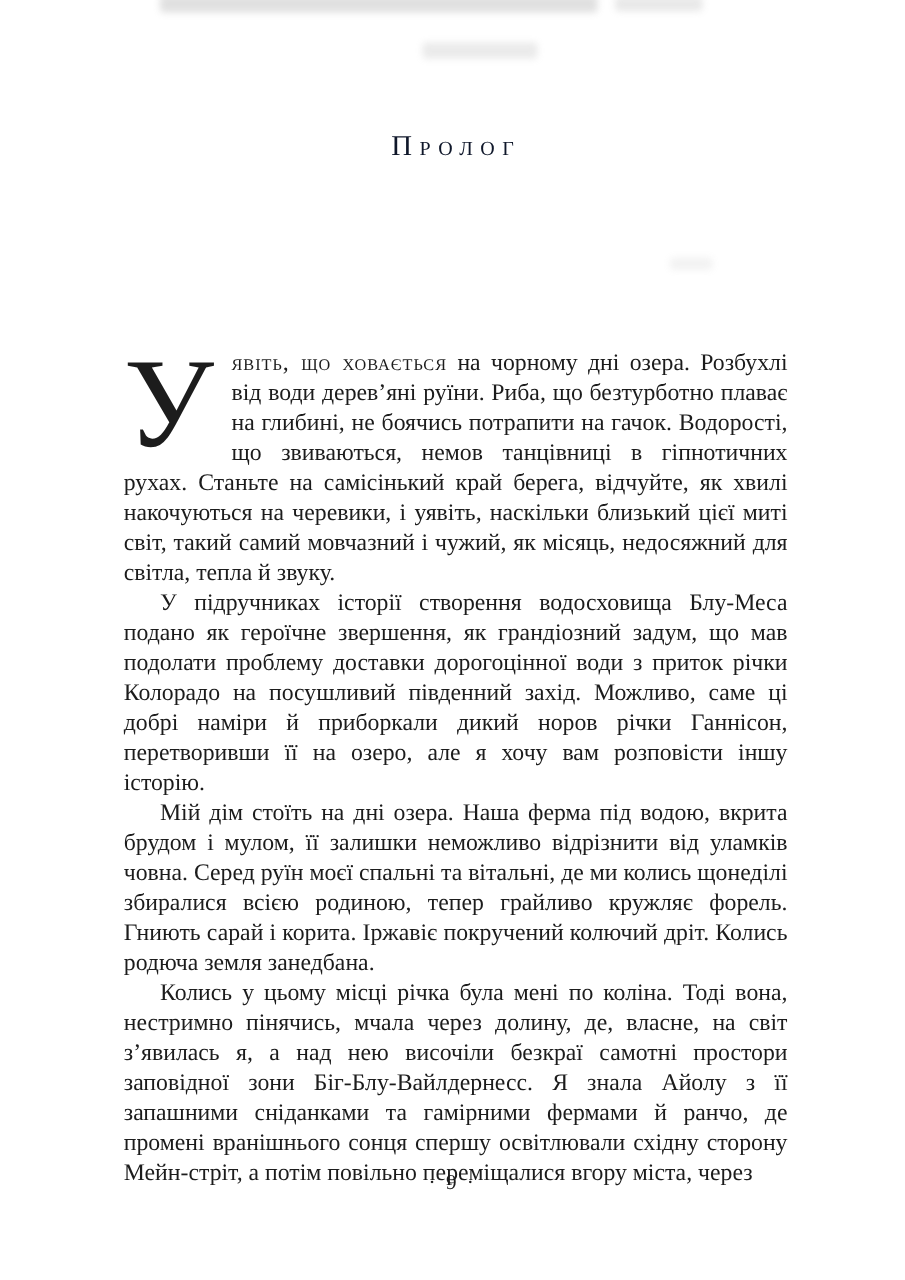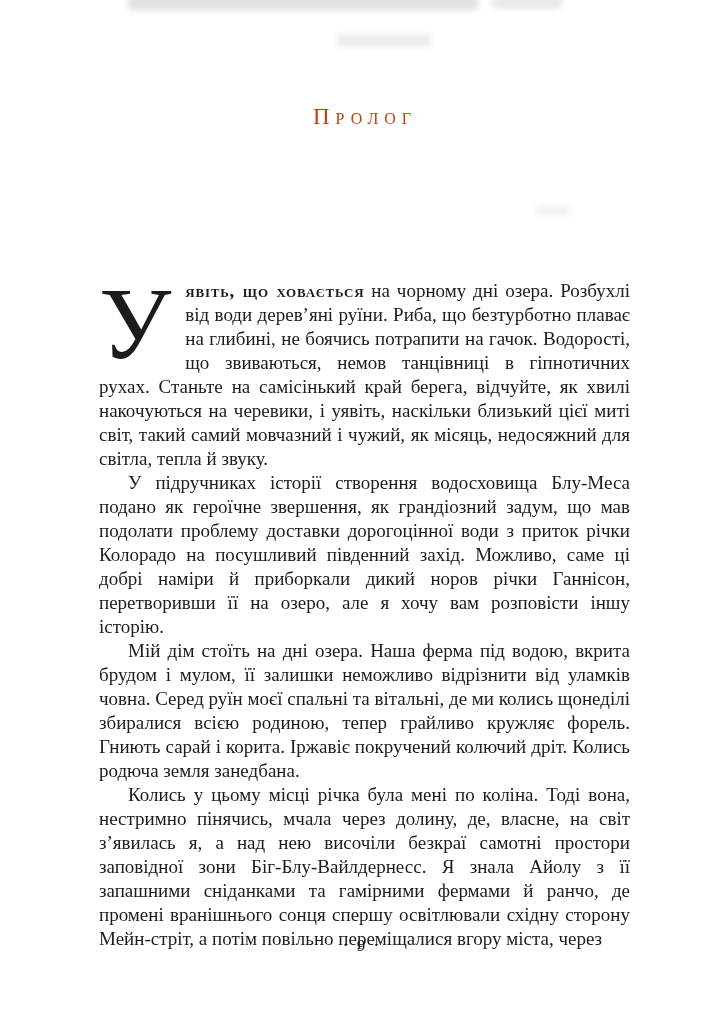--- a/index.html
+++ b/index.html
@@ -35,21 +35,21 @@
       top: 104px;
       left: 0;
       width: 724px;
       margin: 0;
       text-align: center;
       font-size: 23px;
       font-weight: 400;
       font-variant: small-caps;
       letter-spacing: 6px;
       text-indent: 6px; 
-      color: #c2410c;
+      color: #0f172a;
     }
 
     .text-block {
       position: absolute;
       top: 279px;
       left: 99px;
       width: 531px;
       font-size: 19px;
       line-height: 24px;
       text-align: justify;
@@ -67,21 +67,21 @@
     .dropcap {
       float: left;
       font-size: 102px;
       line-height: 82px;
       height: 92px;
       margin: 4px 14px 0 0;
       color: #1c1c1c;
     }
     .lead-caps {
       font-variant: small-caps;
-      font-weight: 700;
+      font-weight: 400;
       letter-spacing: 0.8px;
     }
 
     .page-number {
       position: absolute;
       top: 936px;
       left: 0;
       width: 724px;
       text-align: center;
       font-size: 17px;

